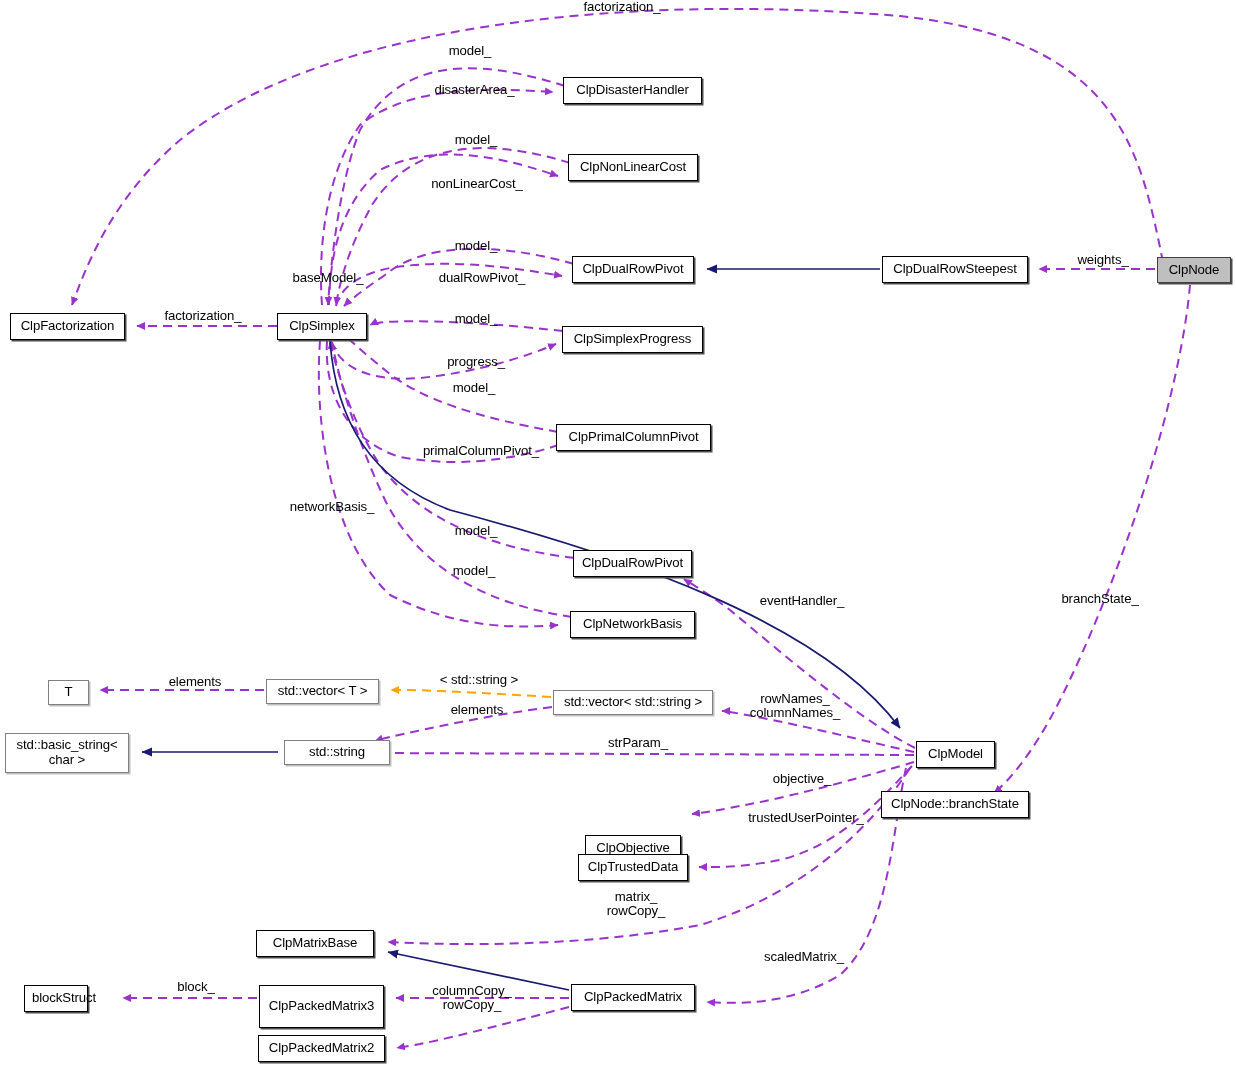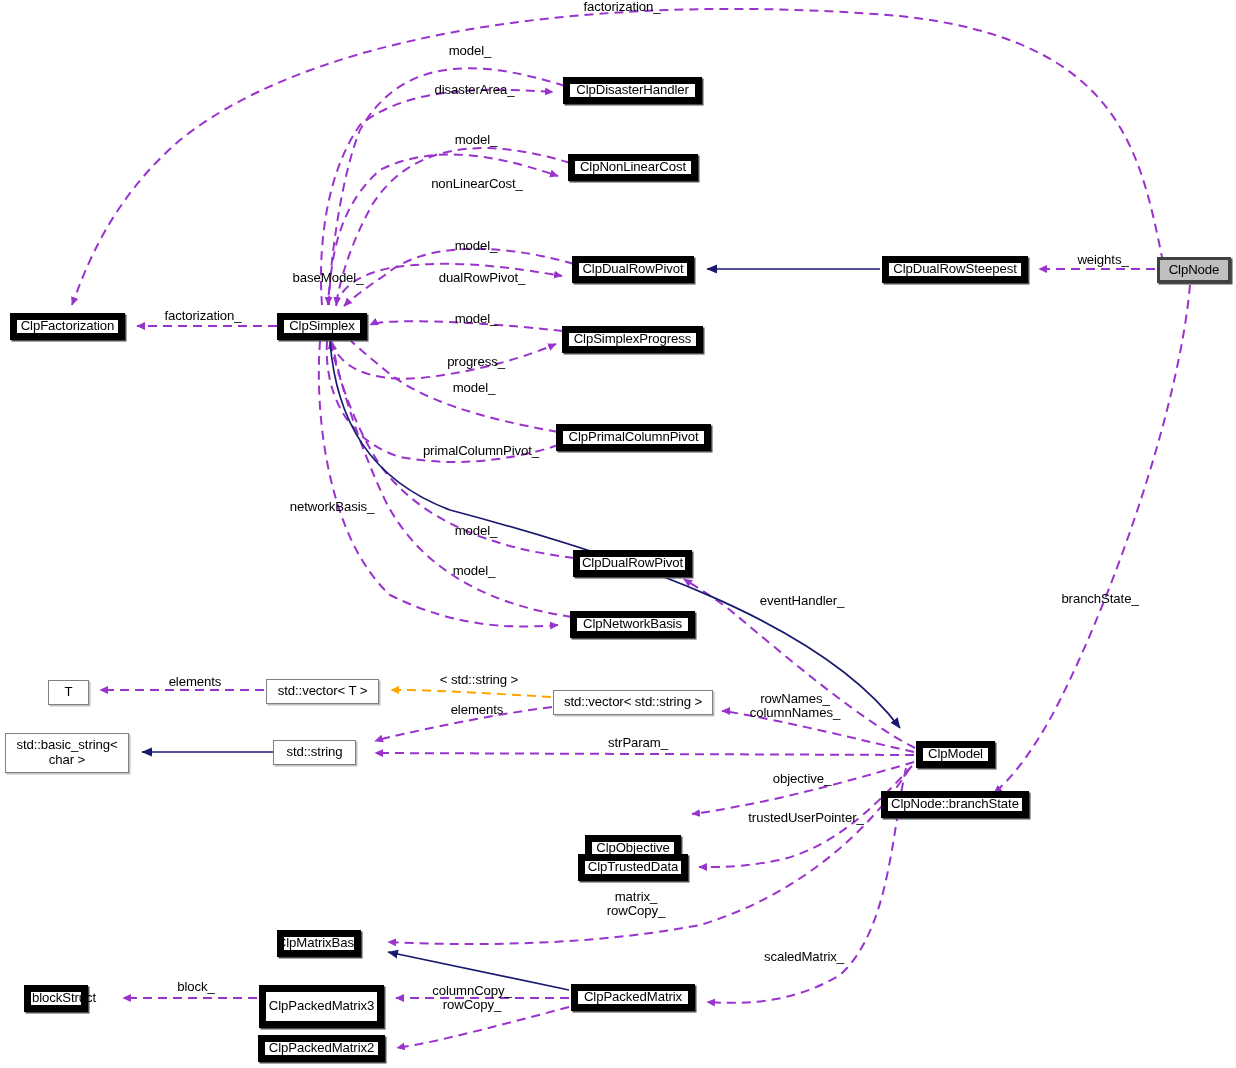--- a/index.html
+++ b/index.html
@@ -25,34 +25,34 @@
   .node-box {
     position: absolute;
     box-sizing: border-box;
     display: flex;
     align-items: center;
     justify-content: center;
     text-align: center;
     font-size: 13.2px;
     color: #000000;
     background: #ffffff;
-    border: 7px solid #000000;
+    border: 1px solid #000000;
     box-shadow: 1.5px 1.5px 0 0 #4d4d4d;
     line-height: 1.12;
     white-space: pre;
     letter-spacing: -0.1px;
   }
   .node-box.tmpl {
     border: 1px solid #808080;
     box-shadow: 1.5px 1.5px 0 0 #bfbfbf;
     color: #000000;
   }
   .node-box.focus {
     background: #bfbfbf;
-    border: 3px solid #404040;
+    border: 1px solid #404040;
     box-shadow: 1.5px 1.5px 0 0 #4d4d4d;
   }
   .edge-label {
     position: absolute;
     font-size: 13.2px;
     color: #000000;
     background: transparent;
     white-space: pre;
     line-height: 1.08;
     text-align: center;
@@ -164,26 +164,26 @@
   <div class="node-box" style="left:556px;top:424px;width:155px;height:27px;">ClpPrimalColumnPivot</div>
   <div class="node-box" style="left:573px;top:550px;width:119px;height:27px;">ClpDualRowPivot</div>
   <div class="node-box" style="left:570px;top:611px;width:125px;height:27px;">ClpNetworkBasis</div>
   <div class="node-box" style="left:882px;top:256px;width:146px;height:27px;">ClpDualRowSteepest</div>
   <div class="node-box focus" style="left:1157px;top:257px;width:74px;height:26px;">ClpNode</div>
   <div class="node-box tmpl" style="left:48px;top:680px;width:41px;height:25px;">T</div>
   <div class="node-box tmpl" style="left:266px;top:679px;width:113px;height:25px;">std::vector&lt; T &gt;</div>
   <div class="node-box tmpl" style="left:553px;top:690px;width:160px;height:25px;">std::vector&lt; std::string &gt;</div>
   <div class="node-box tmpl" style="left:5px;top:733px;width:124px;height:40px;">std::basic_string&lt;
 char &gt;</div>
-  <div class="node-box tmpl" style="left:273px;top:740px;width:83px;height:25px;">std::string</div>
+  <div class="node-box tmpl" style="left:284px;top:740px;width:106px;height:25px;">std::string</div>
   <div class="node-box" style="left:916px;top:741px;width:79px;height:27px;">ClpModel</div>
   <div class="node-box" style="left:881px;top:791px;width:148px;height:27px;">ClpNode::branchState</div>
   <div class="node-box" style="left:585px;top:802px;width:96px;height:27px;margin-top:33px;">ClpObjective</div>
   <div class="node-box" style="left:578px;top:854px;width:110px;height:27px;">ClpTrustedData</div>
-  <div class="node-box" style="left:277px;top:930px;width:84px;height:27px;">ClpMatrixBase</div>
+  <div class="node-box" style="left:256px;top:930px;width:118px;height:27px;">ClpMatrixBase</div>
   <div class="node-box" style="left:24px;top:985px;width:64px;height:27px;padding-left:16px;">blockStruct</div>
   <div class="node-box" style="left:259px;top:985px;width:125px;height:43px;">ClpPackedMatrix3</div>
   <div class="node-box" style="left:571px;top:984px;width:124px;height:27px;">ClpPackedMatrix</div>
   <div class="node-box" style="left:258px;top:1035px;width:127px;height:27px;">ClpPackedMatrix2</div>
 
   <div class="edge-label" style="left:562px;top:0px;width:120px;">factorization_</div>
   <div class="edge-label" style="left:440px;top:44px;width:60px;">model_</div>
   <div class="edge-label" style="left:422px;top:83px;width:105px;">disasterArea_</div>
   <div class="edge-label" style="left:446px;top:133px;width:60px;">model_</div>
   <div class="edge-label" style="left:419px;top:177px;width:116px;">nonLinearCost_</div>

